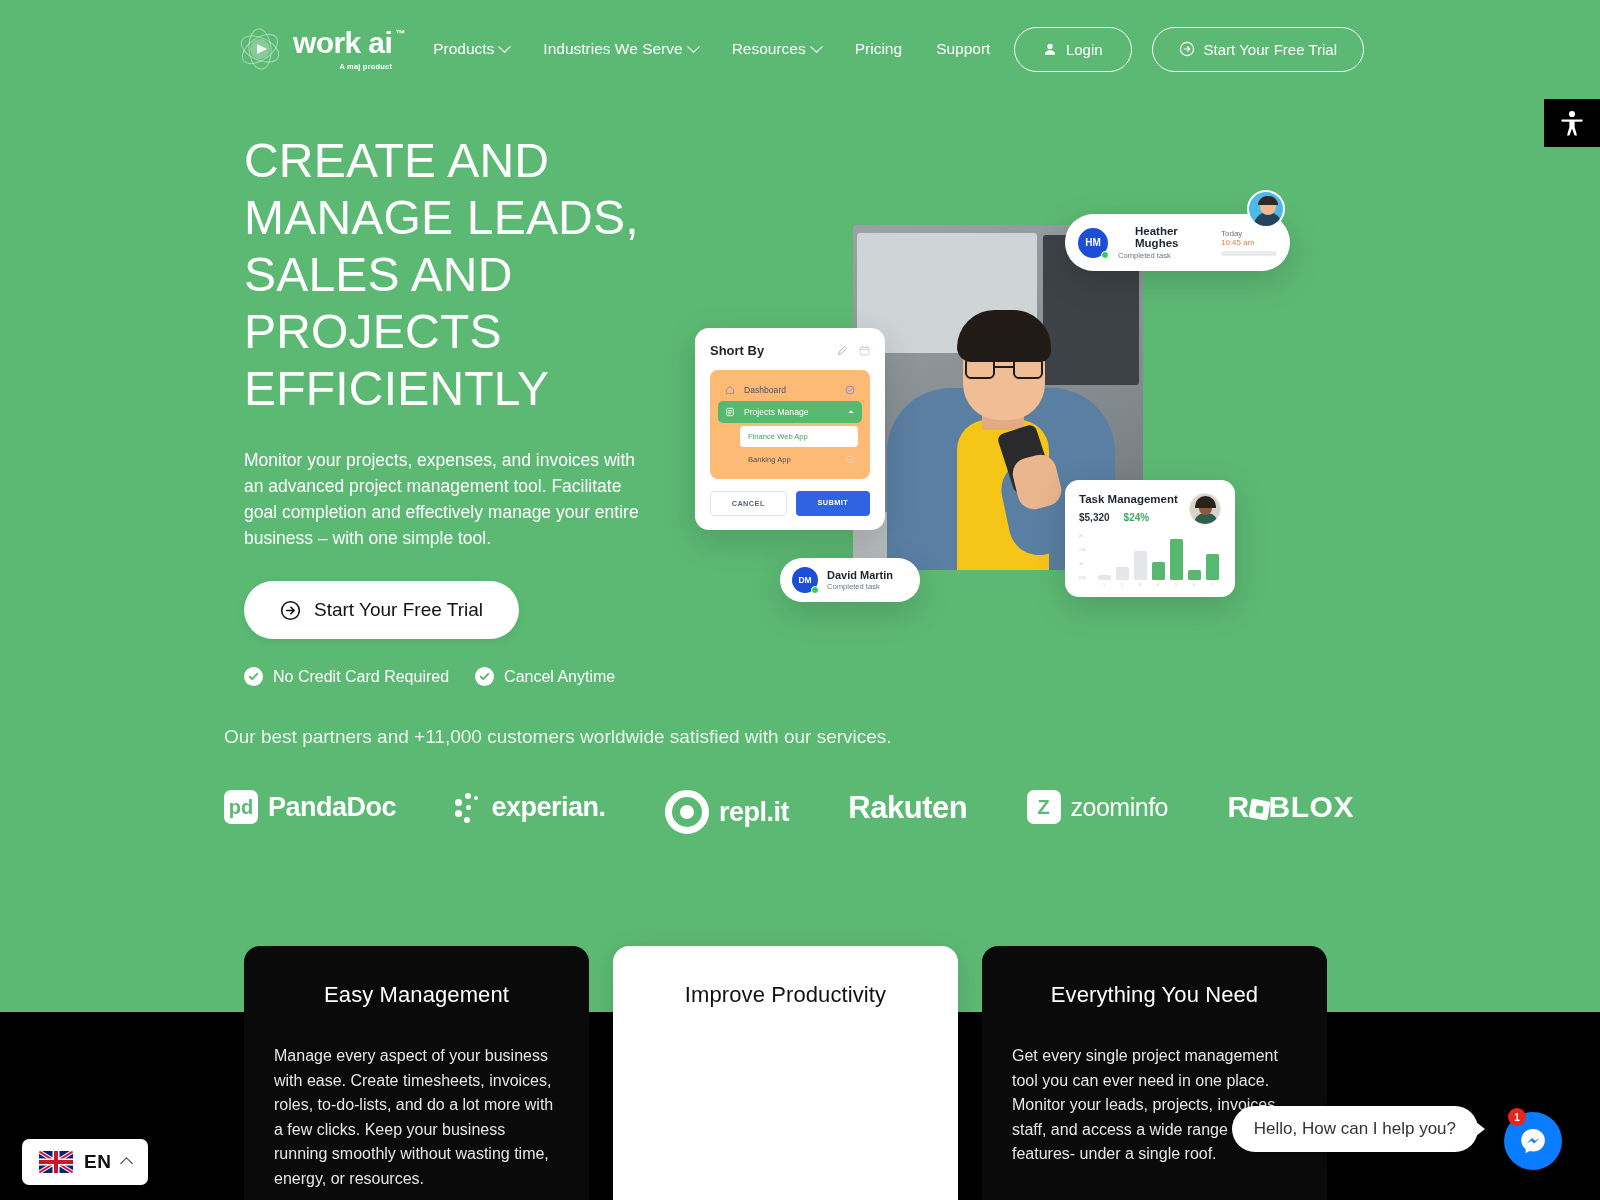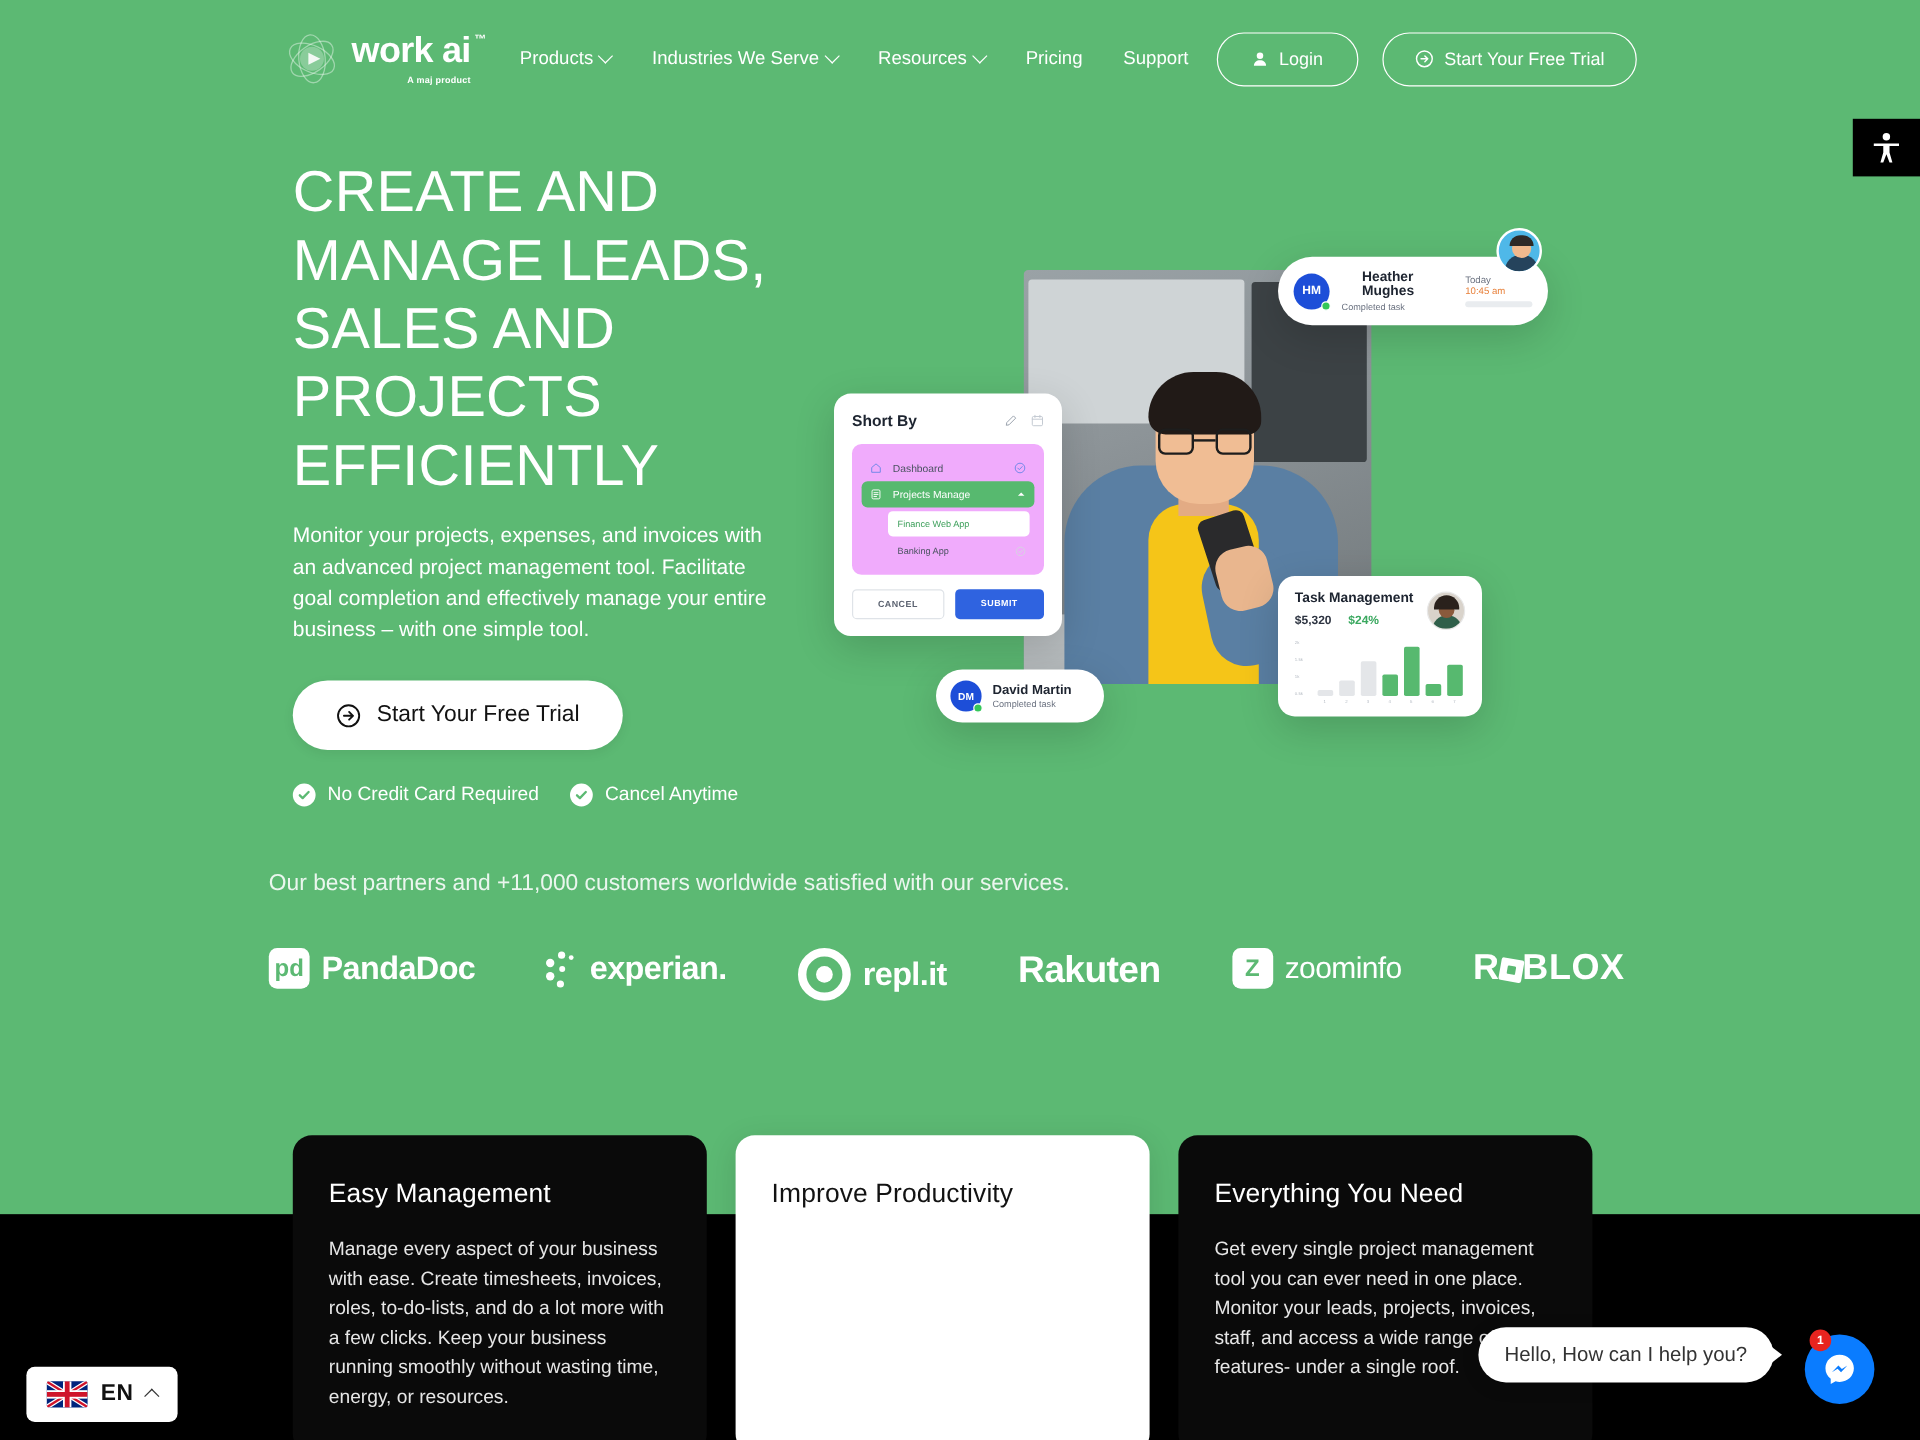--- a/index.html
+++ b/index.html
@@ -79,21 +79,21 @@
     cursor: pointer; z-index: 40;
   }
 
   
   .hero-left { position: absolute; left: 244px; top: 132px; width: 470px; }
   .hero-title {
     font-size: 48px; line-height: 57px; color: #ffffff;
     font-weight: 400; letter-spacing: .2px;
   }
   .hero-sub {
-    margin-top: 16px;
+    margin-top: 30px;
     font-size: 17.5px; line-height: 26px; color: #ffffff;
     width: 400px;
   }
   .cta {
     margin-top: 30px;
     display: inline-flex; align-items: center; gap: 13px;
     background: #ffffff; color: #121212;
     border-radius: 40px; padding: 18px 36px;
     font-size: 19px; font-weight: 500; cursor: pointer;
     box-shadow: 0 3px 10px rgba(0,0,0,.07);
@@ -154,21 +154,21 @@
   .card {
     position: absolute; background: #fff;
     border-radius: 14px; box-shadow: 0 10px 34px rgba(0,0,0,.16);
   }
 
   
   .card-short { left: 5px; top: 148px; width: 190px; padding: 15px 15px 14px; }
   .sb-head { display: flex; align-items: center; justify-content: space-between; }
   .sb-title { font-size: 13px; font-weight: 600; color: #1d2430; }
   .sb-icons { display: flex; gap: 11px; align-items: center; color: #9aa2ad; }
-  .sb-list { margin-top: 12px; background: #f0abfc; border-radius: 8px; padding: 9px 8px; }
+  .sb-list { margin-top: 12px; background: #fdba74; border-radius: 8px; padding: 9px 8px; }
   .sb-row {
     display: flex; align-items: center; gap: 9px;
     padding: 6px 7px; border-radius: 5px; font-size: 8.6px; color: #4a5260;
   }
   .sb-row.active { background: #57b96f; color: #fff; text-align: right; }
   .sb-sub { font-size: 7.6px; color: #4a5260; padding: 6px 7px 6px 30px; display: flex; align-items: center; justify-content: space-between; }
   .sb-sub.hl { background: #fff; border-radius: 4px; color: #3fa05c; margin: 3px 4px 2px 22px; padding-left: 8px; }
   .sb-btns { margin-top: 12px; display: flex; gap: 9px; }
   .sb-btn {
     font-size: 7.4px; letter-spacing: .4px; font-weight: 600;
@@ -261,21 +261,21 @@
     position: absolute; left: 244px; top: 946px;
     width: 1112px;
     display: flex; gap: 24px;
   }
   .fcard {
     width: 345px; border-radius: 16px; padding: 36px 30px 34px;
     min-height: 254px;
   }
   .fcard.dark { background: #0a0a0a; color: #fff; }
   .fcard.light { background: #ffffff; color: #121212; box-shadow: 0 6px 26px rgba(0,0,0,.12); }
-  .fcard h3 { font-size: 22px; font-weight: 500; margin-bottom: 22px; letter-spacing: .1px; }
+  .fcard h3 { font-size: 22px; font-weight: 500; margin-bottom: 36px; letter-spacing: .1px; text-align: center; }
   .fcard p { font-size: 16px; line-height: 24.5px; }
   .fcard.dark p { color: #e6e6e6; }
   .fcard.light p { color: #2c2c2c; }
 
   
   .lang {
     position: absolute; left: 22px; bottom: 15px;
     display: flex; align-items: center; gap: 11px;
     background: #fff; border-radius: 7px;
     padding: 12px 17px; cursor: pointer; z-index: 50;

